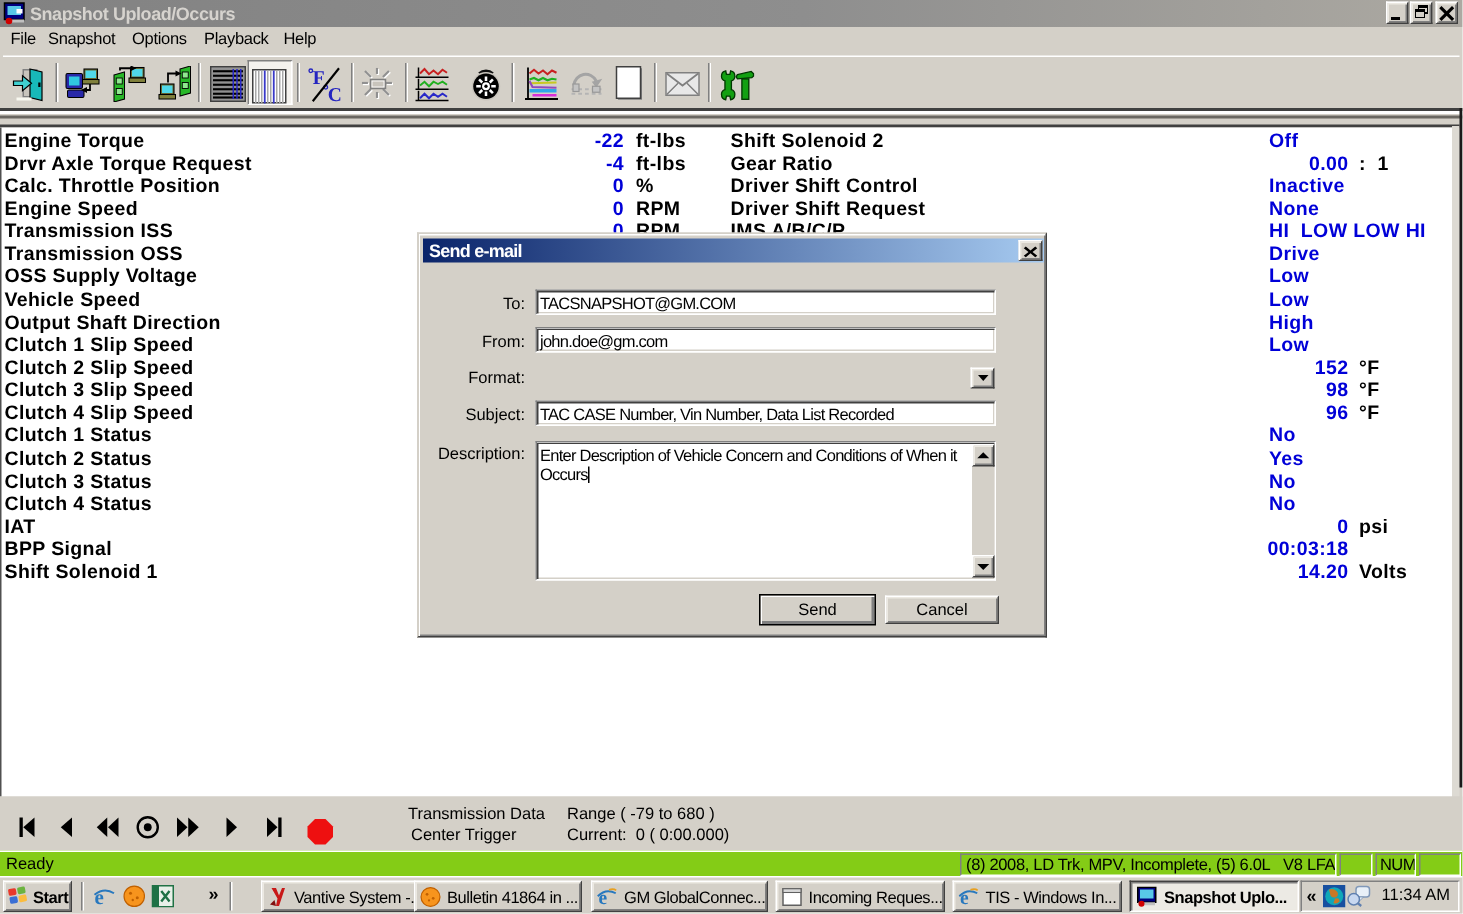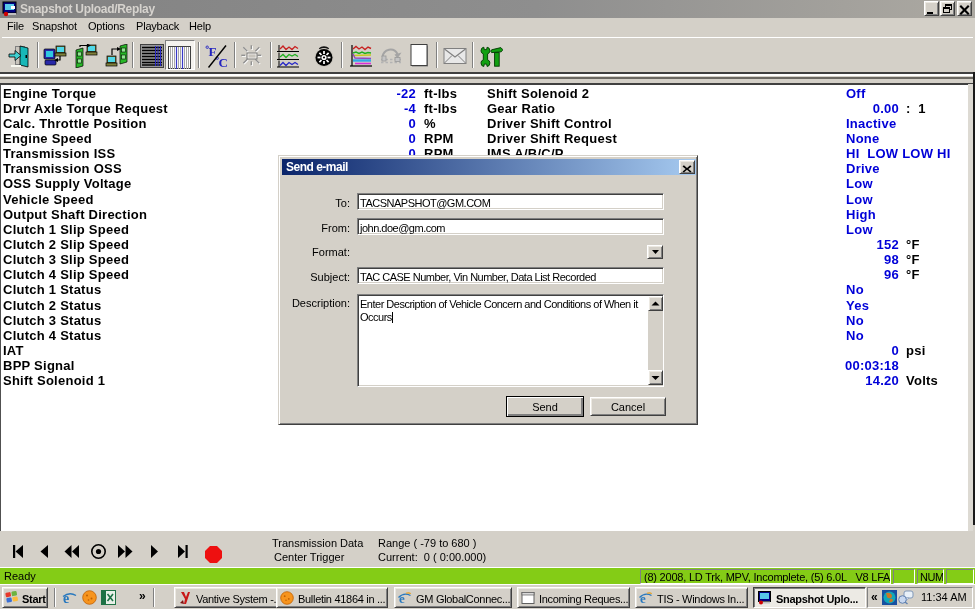--- a/index.html
+++ b/index.html
@@ -48,21 +48,21 @@
 <body>
 
 <div id="titlebar">
   <svg class="abs" style="left:2px;top:1px" width="16" height="16" viewBox="0 0 16 16">
     <rect x="1" y="1" width="13" height="11" fill="#000080" stroke="#000"></rect>
     <rect x="3" y="3" width="9" height="6" fill="#58C8E8"></rect>
     <rect x="2" y="12" width="12" height="2" fill="#C0C0C0"></rect>
     <circle cx="4" cy="13" r="2.2" fill="#D00000"></circle>
     <rect x="9" y="5" width="4" height="3" fill="#fff"></rect>
   </svg>
-  <span class="ttext">Snapshot Upload/Replay</span>
+  <span class="ttext">Snapshot Upload/Occurs</span>
   <div class="capbtn" style="left:924px"><svg width="13" height="13" shape-rendering="crispEdges">
         <rect x="2" y="9" width="6" height="2" fill="#000"></rect>
       </svg></div>
   <div class="capbtn" style="left:940px"><svg width="13" height="13" shape-rendering="crispEdges">
         <rect x="4.5" y="1.5" width="6" height="5" fill="none" stroke="#000"></rect>
         <rect x="5" y="2" width="5" height="1" fill="#000"></rect>
         <rect x="2.5" y="4.5" width="6" height="5" fill="#D4D0C8" stroke="#000"></rect>
         <rect x="3" y="5" width="5" height="1" fill="#000"></rect>
       </svg></div>
   <div class="capbtn" style="left:957px"><svg width="13" height="13">

